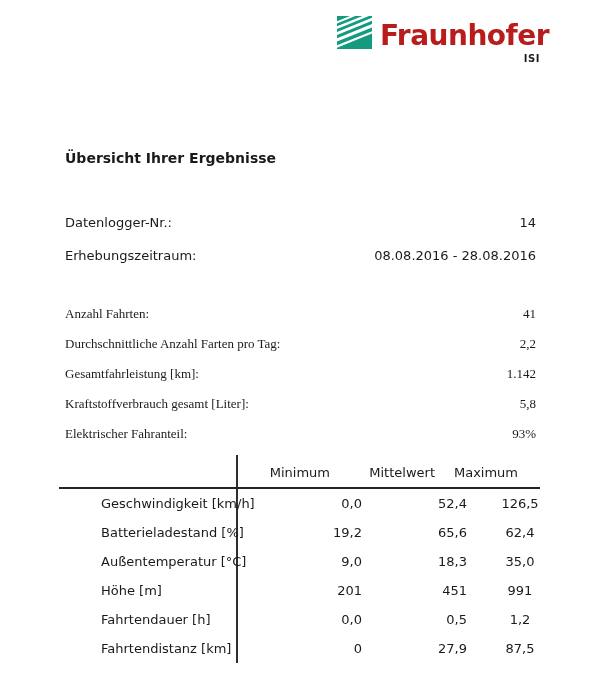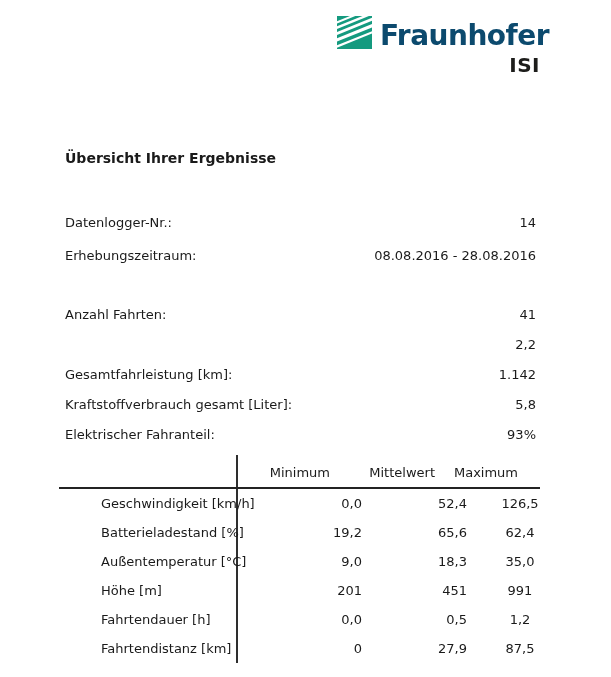--- a/index.html
+++ b/index.html
@@ -11,37 +11,37 @@
     font-size: 13px;
   }
   .page { position: relative; width: 611px; height: 677px; background: #fff; overflow: hidden; }
 
   
   .logo { position: absolute; top: 16px; left: 337px; width: 203px; height: 56px; }
   .logo-mark { position: absolute; top: 0; left: 0; width: 35px; height: 33px; }
   .brand {
     position: absolute; top: 3px; left: 43px;
     font-size: 28px; font-weight: bold; letter-spacing: -0.5px; line-height: 1.2;
-    color: #0c4a6e; white-space: nowrap;
+    color: #b91c1c; white-space: nowrap;
   }
   .institute {
     position: absolute; top: 37px; right: 0;
-    font-size: 20px; font-weight: bold; letter-spacing: 0.5px; color: #1d1d1b;
+    font-size: 10px; font-weight: bold; letter-spacing: 0.5px; color: #1d1d1b;
   }
 
   
   .title { position: absolute; top: 150px; left: 65px; font-size: 14px; font-weight: bold; }
 
   
   .kv-block { position: absolute; left: 59px; width: 481px; }
   .meta-block { top: 197px; }
   .summary-block { top: 292px; }
   .kv-row { display: flex; align-items: flex-end; }
   .meta-block .kv-row { height: 33px; }
-  .summary-block .kv-row { height: 30px; }
+  .summary-block .kv-row { height: 30px; font-family: Liberation Serif, serif; }
   .kv-label { padding-left: 6px; white-space: nowrap; }
   .kv-value { margin-left: auto; padding-right: 4px; text-align: right; white-space: nowrap; }
 
   
   .stats { position: absolute; left: 59px; top: 455px; width: 481px; height: 208px; }
   .stats-vline { position: absolute; left: 177px; top: 0; width: 2px; height: 208px; background: #2e2e2e; }
   .stats-header {
     position: absolute; top: 0; left: 0; width: 481px; height: 32px;
     display: flex; align-items: flex-end; padding-bottom: 7px;
   }
@@ -97,20 +97,21 @@
     </div>
 
   <div class="kv-block summary-block">
 
       <div class="kv-row">
         <span class="kv-label">Anzahl Fahrten:</span>
         <span class="kv-value">41</span>
       </div>
 
       <div class="kv-row">
+        <span class="kv-label">Durchschnittliche Anzahl Farten pro Tag:</span>
         <span class="kv-value">2,2</span>
       </div>
 
       <div class="kv-row">
         <span class="kv-label">Gesamtfahrleistung [km]:</span>
         <span class="kv-value">1.142</span>
       </div>
 
       <div class="kv-row">
         <span class="kv-label">Kraftstoffverbrauch gesamt [Liter]:</span>

